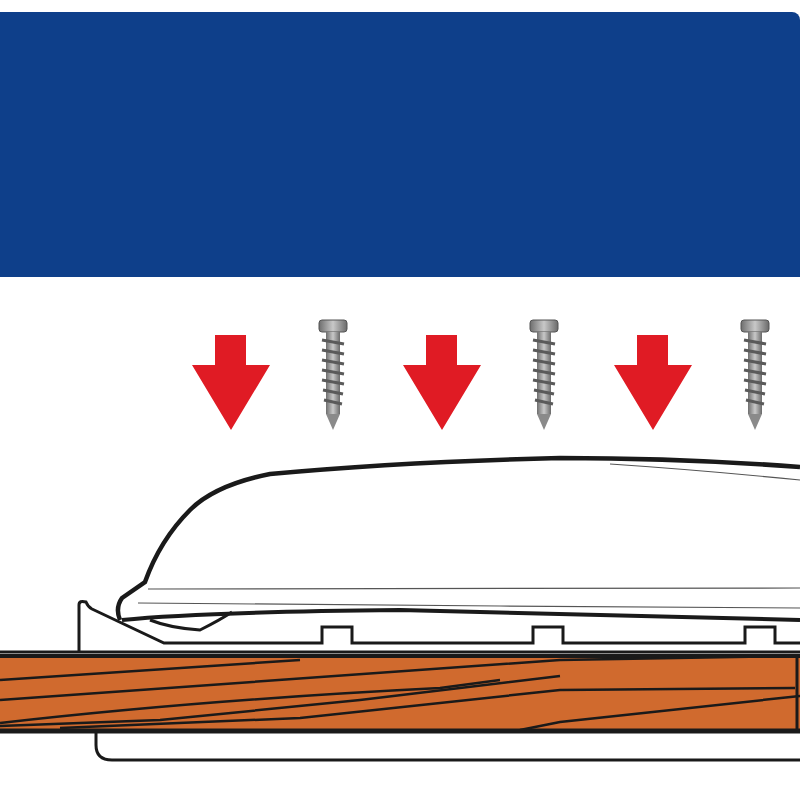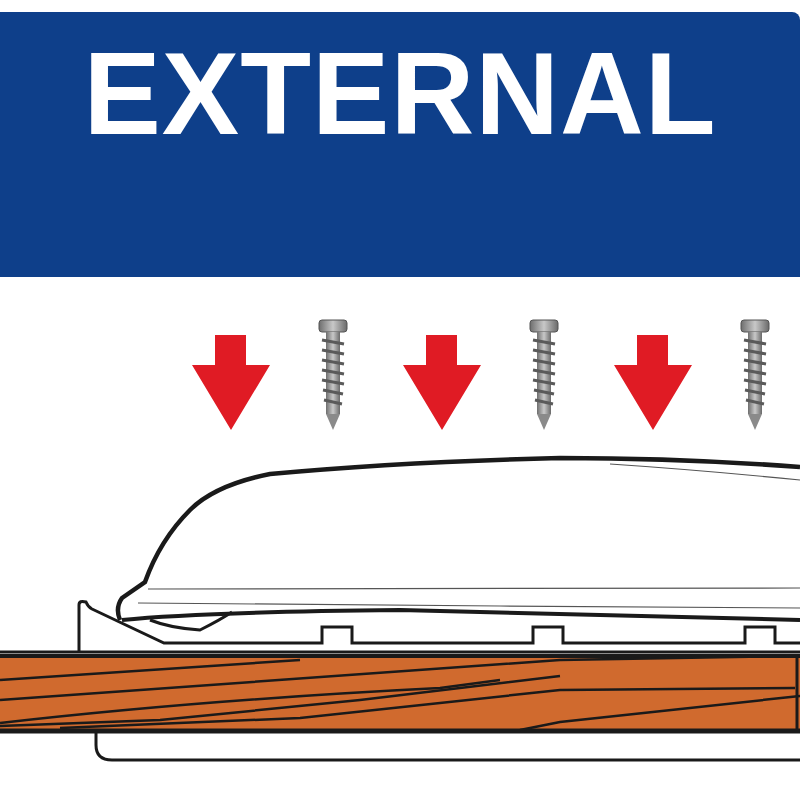--- a/index.html
+++ b/index.html
@@ -14,21 +14,20 @@
       letter-spacing: 1px; line-height: 1;
     }
     .line1 { top: 24px; font-size: 116px; }
     .line2 { top: 148px; font-size: 116px; }
     svg.art { position: absolute; left: 0; top: 0; }
   </style>
 </head>
 <body>
 
 <div class="banner">
-  <div class="banner-line line1">EXTERNAL</div>
 </div>
 
 <svg class="art" width="800" height="800" viewBox="0 0 800 800">
   <defs>
     <linearGradient id="screwGrad" x1="0" x2="1" y1="0" y2="0">
       <stop offset="0" stop-color="#6e6e6e"></stop>
       <stop offset="0.5" stop-color="#c8c8c8"></stop>
       <stop offset="1" stop-color="#6a6a6a"></stop>
     </linearGradient>
     <g id="arrow">

